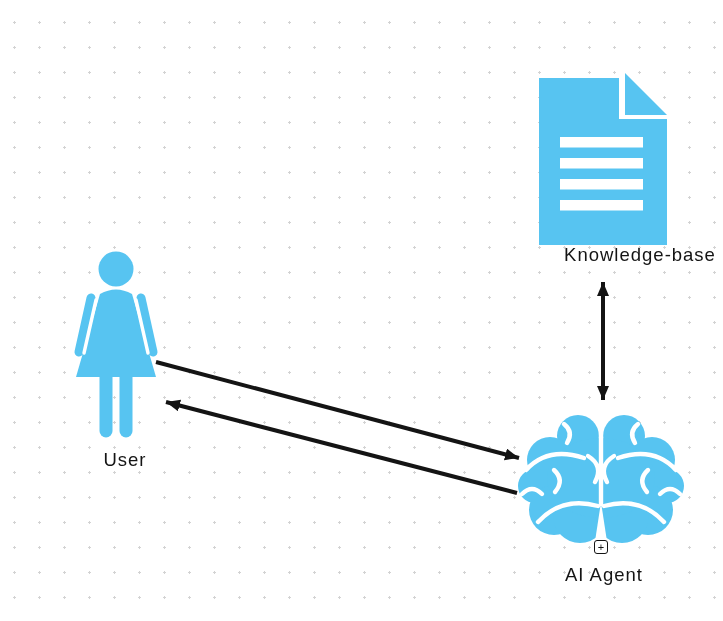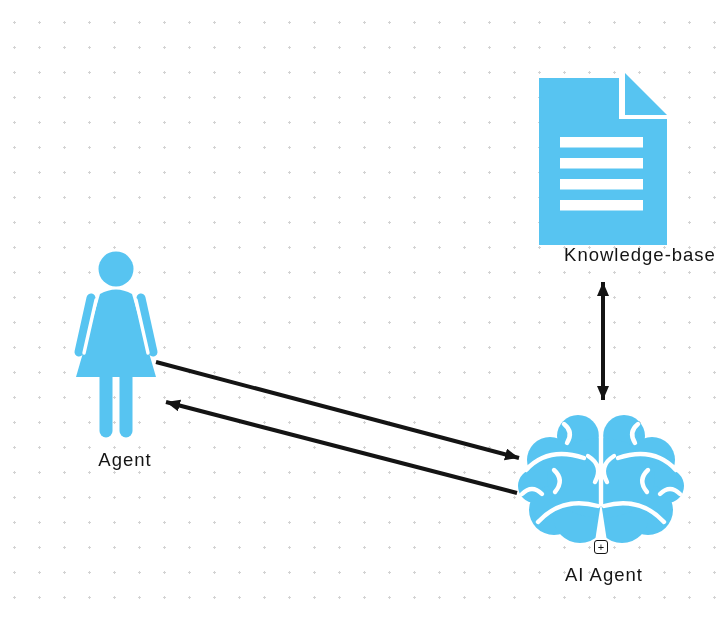--- a/index.html
+++ b/index.html
@@ -59,21 +59,21 @@
   <svg class="icon-svg user-icon" viewBox="0 0 90 190">
     <circle class="accent" cx="44" cy="19" r="17.5"></circle>
     <line class="accent-stroke" x1="34" y1="122" x2="34" y2="181" stroke-width="13" stroke-linecap="round"></line>
     <line class="accent-stroke" x1="54" y1="122" x2="54" y2="181" stroke-width="13" stroke-linecap="round"></line>
     <path class="accent" d="M28,44 Q44,35 60,44 L84,127 L4,127 Z"></path>
     <line class="accent-stroke" x1="19" y1="48" x2="7" y2="102" stroke-width="9" stroke-linecap="round"></line>
     <line class="accent-stroke" x1="69" y1="48" x2="81" y2="102" stroke-width="9" stroke-linecap="round"></line>
     <line x1="24" y1="50" x2="12" y2="103" stroke="#ffffff" stroke-width="3.4" stroke-linecap="round"></line>
     <line x1="64" y1="50" x2="76" y2="103" stroke="#ffffff" stroke-width="3.4" stroke-linecap="round"></line>
   </svg>
-  <div class="node-label label-user">Agent</div>
+  <div class="node-label label-user">User</div>
 
   <svg class="icon-svg doc-icon" viewBox="0 0 128 173">
     <path class="accent" d="M0,6 L80,6 L80,47 L128,47 L128,173 L0,173 Z"></path>
     <path class="accent" d="M86,1 L128,43 L86,43 Z"></path>
     <rect class="white-fill" x="21" y="65" width="83" height="10.5"></rect>
     <rect class="white-fill" x="21" y="86" width="83" height="10.5"></rect>
     <rect class="white-fill" x="21" y="107" width="83" height="10.5"></rect>
     <rect class="white-fill" x="21" y="128" width="83" height="10.5"></rect>
   </svg>
   <div class="node-label label-kb">Knowledge-base</div>

